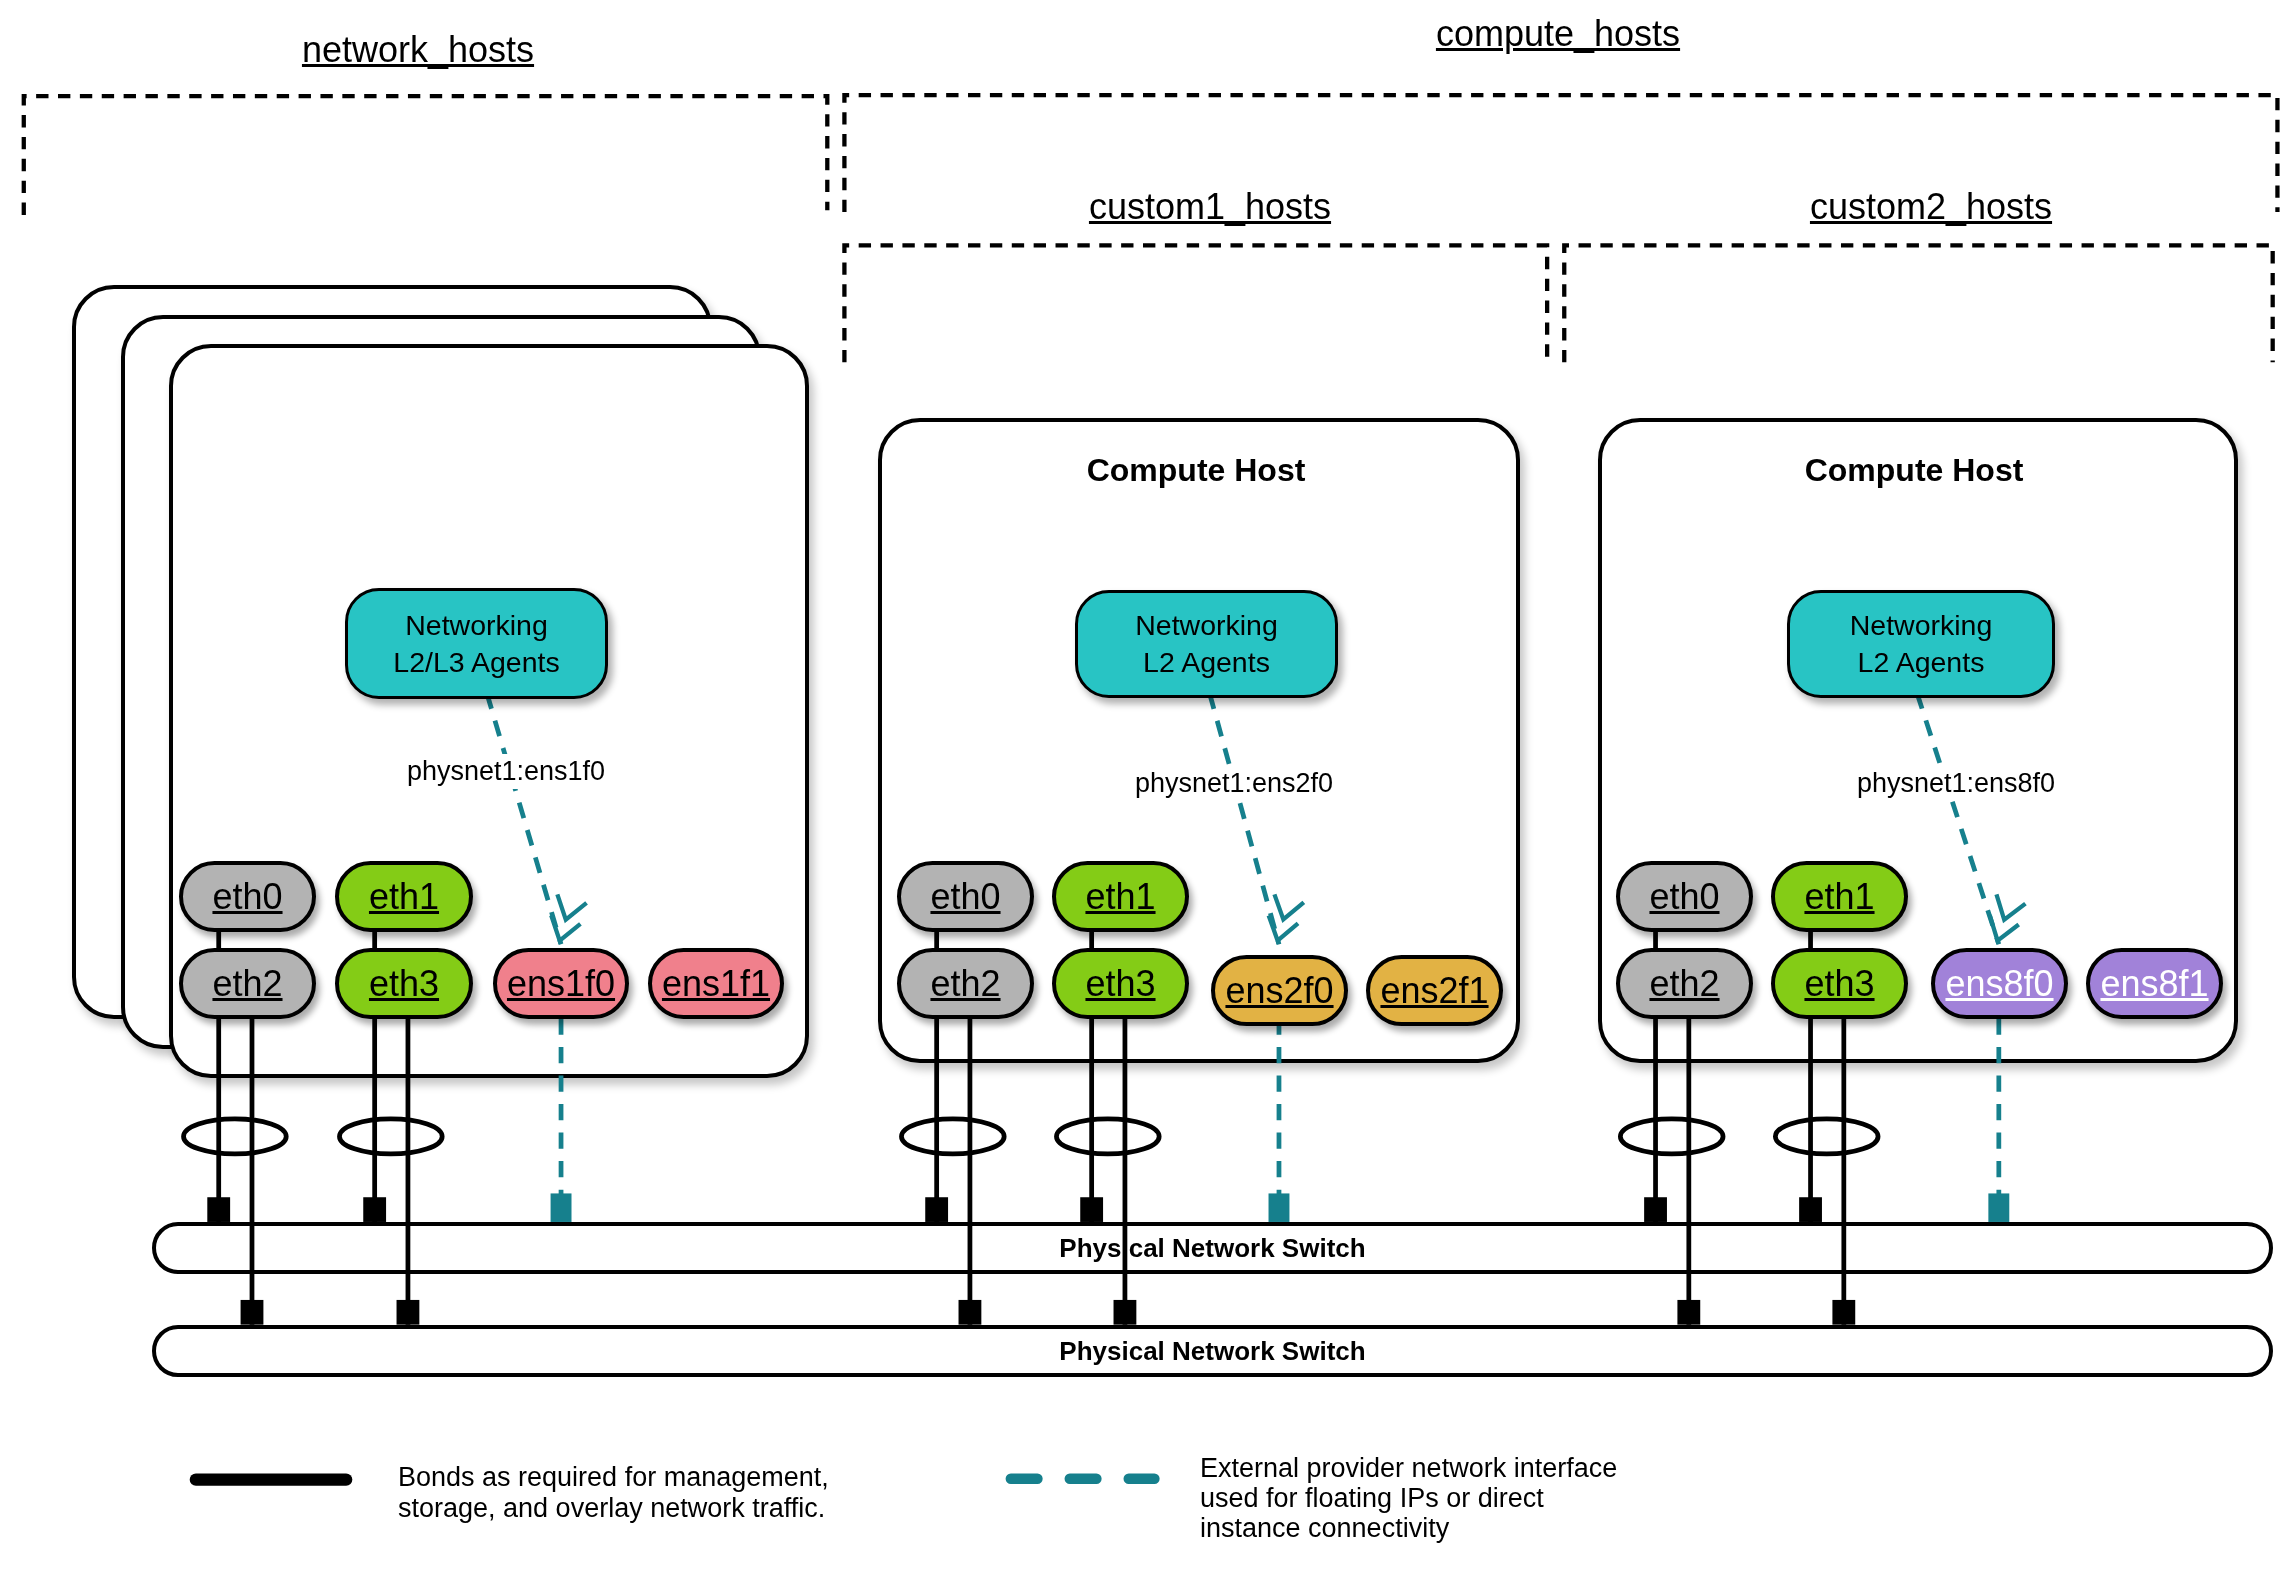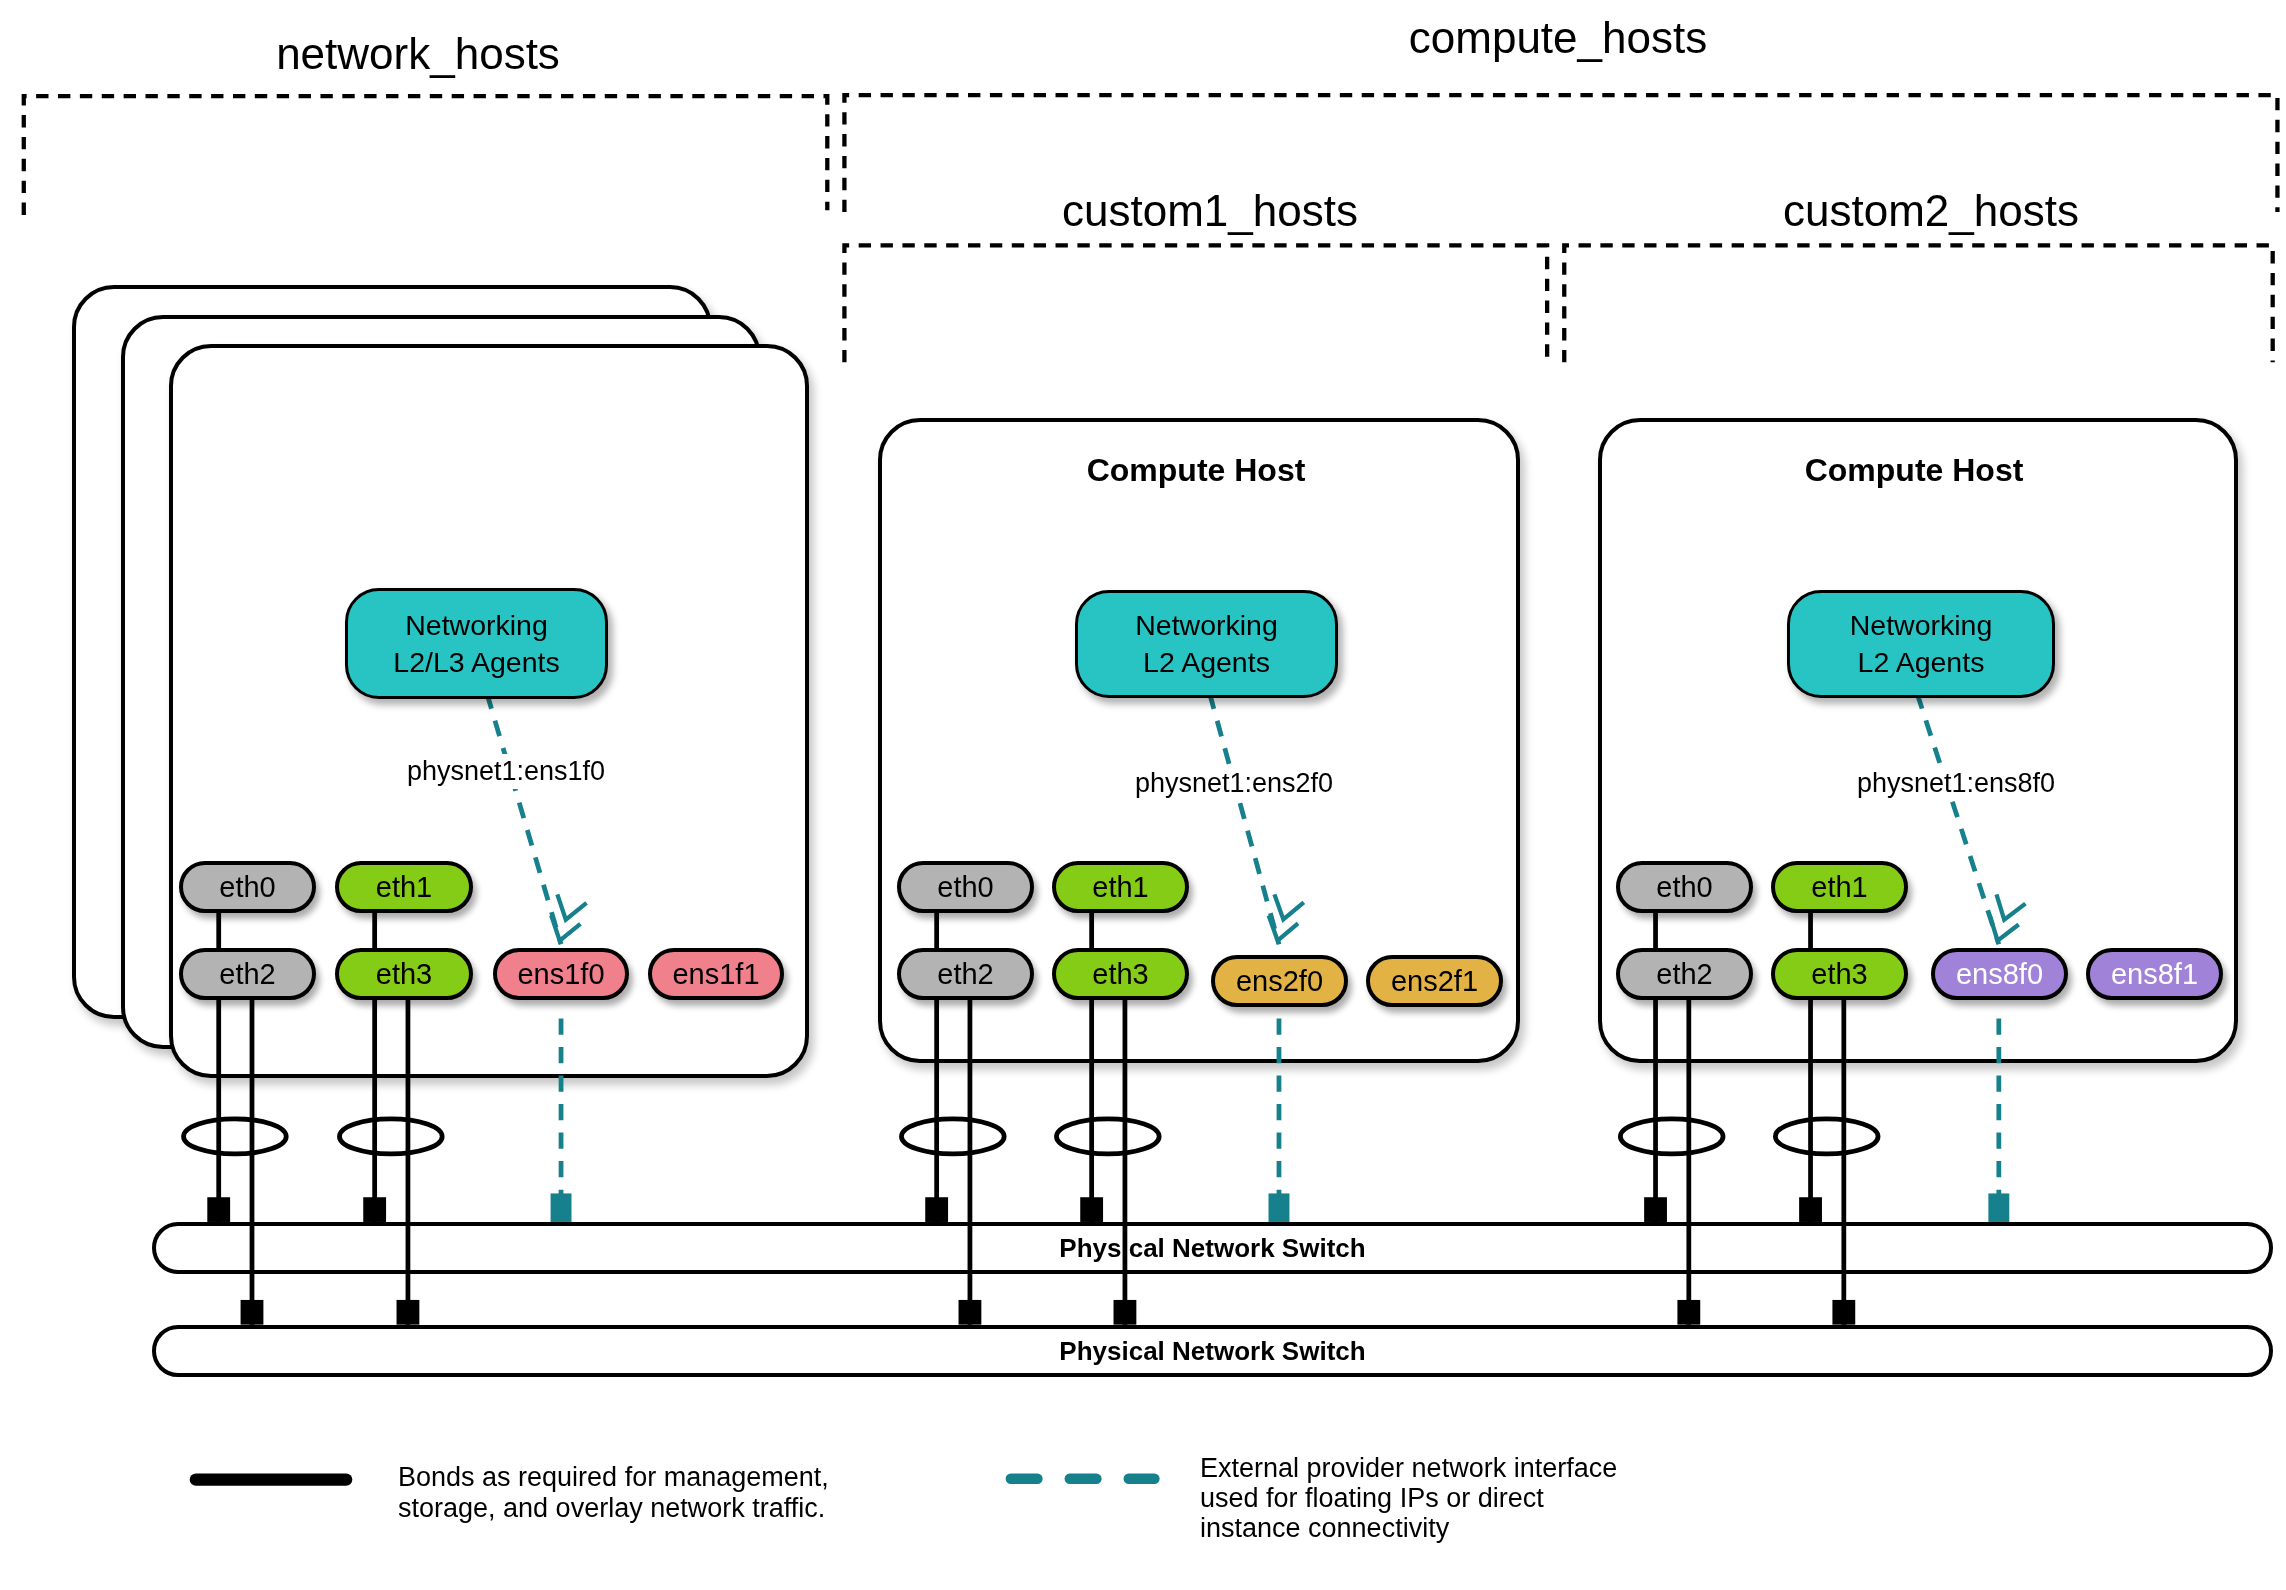--- a/index.html
+++ b/index.html
@@ -7,32 +7,32 @@
           font-family:"Liberation Sans","DejaVu Sans",sans-serif;color:#000;}
   .prelines{white-space:pre-line;}
   
   .host{position:absolute;background:#fff;border:4.8px solid #000;border-radius:42px;
         box-shadow:4.8px 6.7px 8.6px rgba(0,0,0,.22);z-index:1;}
   .switch{position:absolute;background:#fff;border:4.8px solid #000;border-radius:28.5px;
           box-sizing:border-box;z-index:1;}
   
   #overlay{position:absolute;left:0;top:0;z-index:5;pointer-events:none;}
   
-  .group-label{position:absolute;transform:translateX(-50%);font-size:44px;z-index:10;}
+  .group-label{position:absolute;transform:translateX(-50%);font-size:36px;z-index:10;text-decoration:underline;}
   .host-title{position:absolute;transform:translateX(-50%);text-align:center;font-weight:bold;z-index:10;}
   .t1{font-size:33px;line-height:50px;}
   .t2{font-size:32px;line-height:38px;}
   .agent{position:absolute;background:#28C4C4;border:3.8px solid #000;border-radius:34px;
          display:flex;align-items:center;justify-content:center;text-align:center;
          font-size:28.5px;line-height:37px;box-shadow:4.8px 5.7px 7.6px rgba(0,0,0,.3);z-index:10;}
   .physnet{position:absolute;transform:translateX(-50%);background:#fff;padding:1.9px 7.6px;
            font-size:27px;z-index:10;}
-  .pill{position:absolute;height:52px;border:4.8px solid #000;border-radius:40px;
-        display:flex;align-items:center;justify-content:center;font-size:29px;
-        box-sizing:border-box;box-shadow:3.8px 5.7px 6.7px rgba(0,0,0,.33);z-index:10;}
+  .pill{position:absolute;height:71px;border:4.8px solid #000;border-radius:40px;
+        display:flex;align-items:center;justify-content:center;font-size:36px;
+        box-sizing:border-box;box-shadow:3.8px 5.7px 6.7px rgba(0,0,0,.33);z-index:10;text-decoration:underline;}
   .g-dark{background:#B3B3B3;}
   .g-light{background:#84cc16;}
   .p-pink{background:#F0808C;}
   .p-gold{background:#E2B244;margin-top:7px;}
   .p-purple{background:#A182D9;color:#fff;}
   .switch-label{position:absolute;text-align:center;font-weight:bold;font-size:26px;z-index:10;}
   .legend-text{position:absolute;font-size:27px;line-height:31px;z-index:10;}
 </style>
 </head>
 <body>

